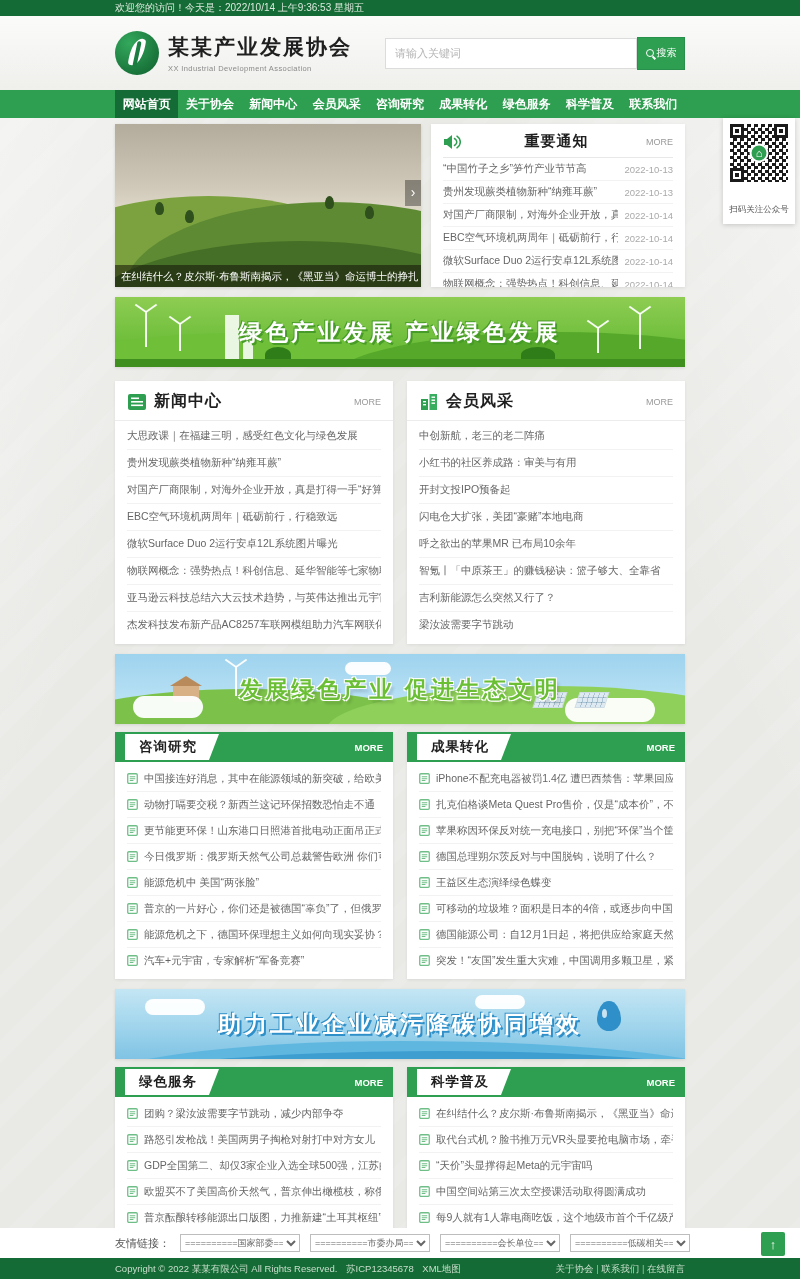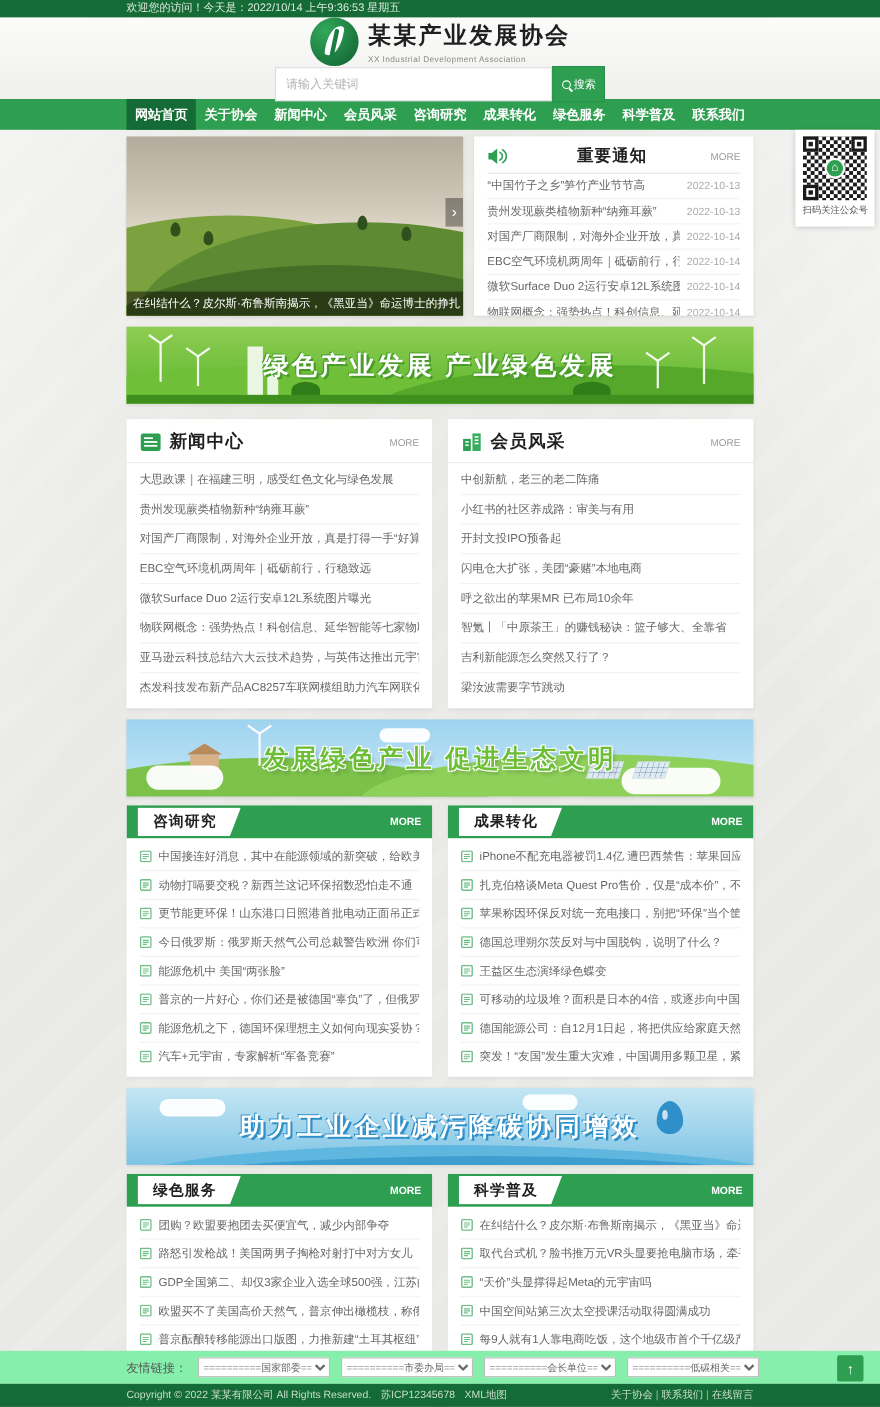--- a/index.html
+++ b/index.html
@@ -15,21 +15,21 @@
   .wrap { width: 570px; margin: 0 auto; }
   a { text-decoration: none; cursor: pointer; }
   ul { list-style: none; }
 
   
   .topbar { background: #156b35; height: 16px; }
   .topbar .wrap { font-size: 10px; color: #dcead e0; color: #dceade; line-height: 16px; white-space: nowrap; }
 
   
   .header { height: 74px; background: linear-gradient(#fbfbfa, #efefec); }
-  .header .wrap { display: flex; align-items: center; justify-content: space-between; height: 100%; flex-direction: column; }
+  .header .wrap { display: flex; align-items: center; justify-content: space-between; height: 100%; }
   .logo { display: flex; align-items: center; gap: 9px; }
   .logo-circle { width: 44px; height: 44px; border-radius: 50%; flex: 0 0 auto;
     background: radial-gradient(circle at 32% 28%, #33a85c, #0f5f2d); position: relative; overflow: hidden; }
   .logo-circle::before { content: ""; position: absolute; left: 15px; top: 7px; width: 14px; height: 28px;
     background: #fff; border-radius: 100% 4px 100% 4px; transform: rotate(10deg); }
   .logo-circle::after { content: ""; position: absolute; left: 20px; top: 10px; width: 4px; height: 26px;
     background: #1c7d42; transform: rotate(12deg); border-radius: 2px; }
   .site-name { font-size: 21px; font-weight: bold; color: #1f1f1f; letter-spacing: 2px; }
   .site-sub { font-size: 7.5px; color: #8a8a8a; letter-spacing: .4px; margin-top: 3px; }
   .search { display: flex; align-items: center; }
@@ -129,24 +129,24 @@
   
   .qr-widget { position: absolute; top: 118px; right: 5px; width: 72px; background: #fff;
     box-shadow: 0 1px 5px rgba(0,0,0,.18); padding: 6px 6px 8px; text-align: center; z-index: 20; }
   .qr-img { width: 58px; height: 58px; margin: 0 auto; position: relative;
     background: repeating-conic-gradient(#1b1b1b 0% 25%, #fff 0% 50%); background-size: 7px 7px; }
   .qr-f { position: absolute; width: 14px; height: 14px; border: 3px solid #1b1b1b; background: #fff; }
   .qr-f::after { content: ""; position: absolute; inset: 2px; background: #1b1b1b; }
   .qr-f.tl { left: 0; top: 0; } .qr-f.tr2 { right: 0; top: 0; } .qr-f.bl { left: 0; bottom: 0; }
   .qr-c { position: absolute; left: 50%; top: 50%; transform: translate(-50%,-50%); width: 19px; height: 19px;
     border-radius: 50%; background: #2e9e50; border: 2px solid #fff; color: #fff; font-size: 11px; line-height: 15px; text-align: center; }
-  .qr-cap { font-size: 8.5px; color: #555; margin-top: 4px; white-space: nowrap; text-align: right; }
-
-  
-  .links-band { position: absolute; left: 0; right: 0; bottom: 21px; height: 30px; background: #86efac; display: flex; align-items: center; }
+  .qr-cap { font-size: 8.5px; color: #555; margin-top: 22px; white-space: nowrap; }
+
+  
+  .links-band { position: absolute; left: 0; right: 0; bottom: 21px; height: 30px; background: #ffffff; display: flex; align-items: center; }
   .links-band .wrap { display: flex; align-items: center; gap: 10px; }
   .links-label { font-size: 11px; color: #555; flex: 0 0 auto; }
   .links-band select { font-size: 9px; color: #666; width: 120px; height: 18px; border: 1px solid #bdbdbd; background: #fff; font-family: inherit; }
   .bottombar { position: absolute; left: 0; right: 0; bottom: 0; height: 21px; background: #156b35; }
   .bottombar .wrap { display: flex; justify-content: space-between; line-height: 21px; font-size: 9.5px; color: #c9dfcd; white-space: nowrap; }
   .bleft a { color: #c9dfcd; margin-left: 6px; }
   .blinks a { color: #c9dfcd; }
   .blinks a + a::before { content: " | "; color: #9cc0a4; }
   .backtop { position: absolute; right: 15px; bottom: 23px; width: 24px; height: 24px; background: #2e9e50;
     color: #fff; display: flex; align-items: center; justify-content: center; font-size: 13px; cursor: pointer; border-radius: 2px; z-index: 30; }
@@ -491,21 +491,21 @@
         <span class="gtab">绿色服务</span>
         <a class="more">MORE</a>
       </div>
       <ul class="doc-list">
 
           <li class="doc-row">
             <svg class="doc-ico" viewBox="0 0 12 12">
               <rect x="0.8" y="0.8" width="10.4" height="10.4" rx="1.2" fill="none" stroke="#6fbe87" stroke-width="1.4"></rect>
               <path d="M3 4.2h6M3 6.2h6M3 8.2h4" stroke="#6fbe87" stroke-width="1.1"></path>
             </svg>
-            <span class="doc-text">团购？欧盟要抱团去买便宜气，减少内部争夺</span>
+            <span class="doc-text">团购？梁汝波需要字节跳动，减少内部争夺</span>
           </li>
 
           <li class="doc-row">
             <svg class="doc-ico" viewBox="0 0 12 12">
               <rect x="0.8" y="0.8" width="10.4" height="10.4" rx="1.2" fill="none" stroke="#6fbe87" stroke-width="1.4"></rect>
               <path d="M3 4.2h6M3 6.2h6M3 8.2h4" stroke="#6fbe87" stroke-width="1.1"></path>
             </svg>
             <span class="doc-text">路怒引发枪战！美国两男子掏枪对射打中对方女儿</span>
           </li>
 

